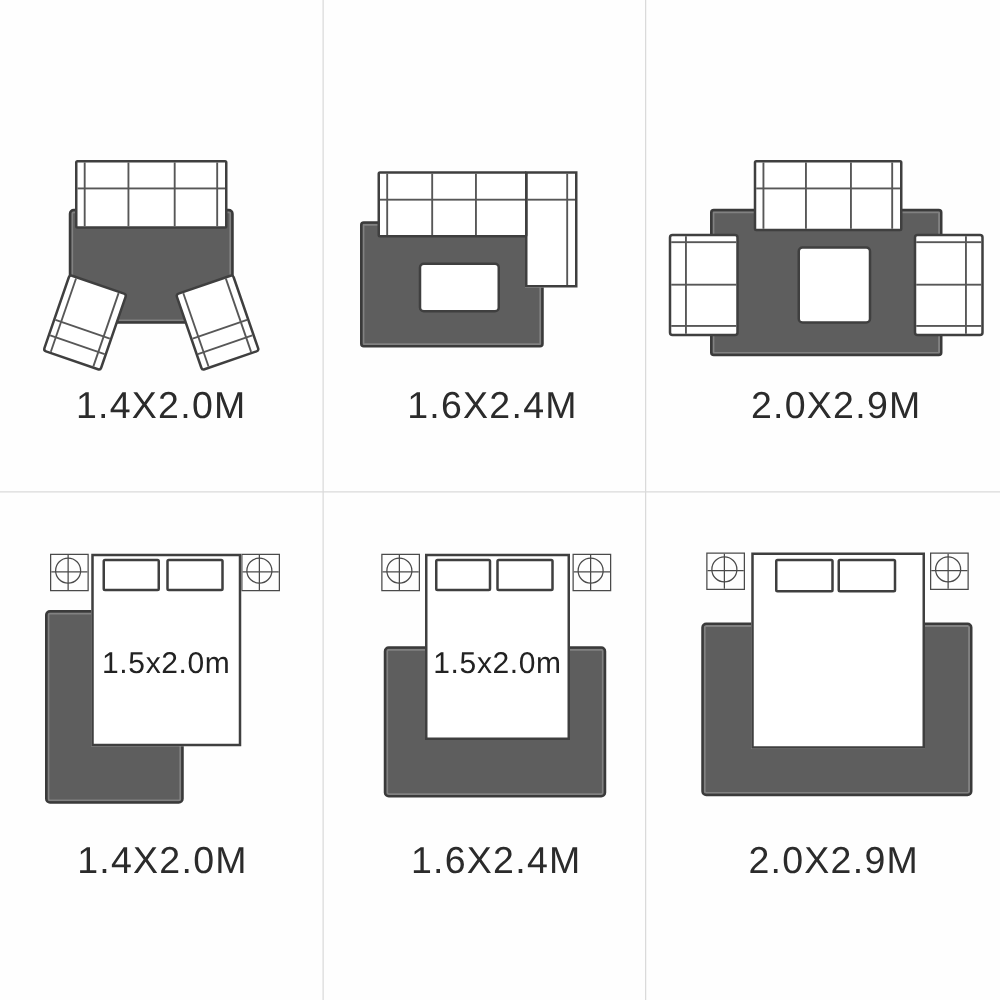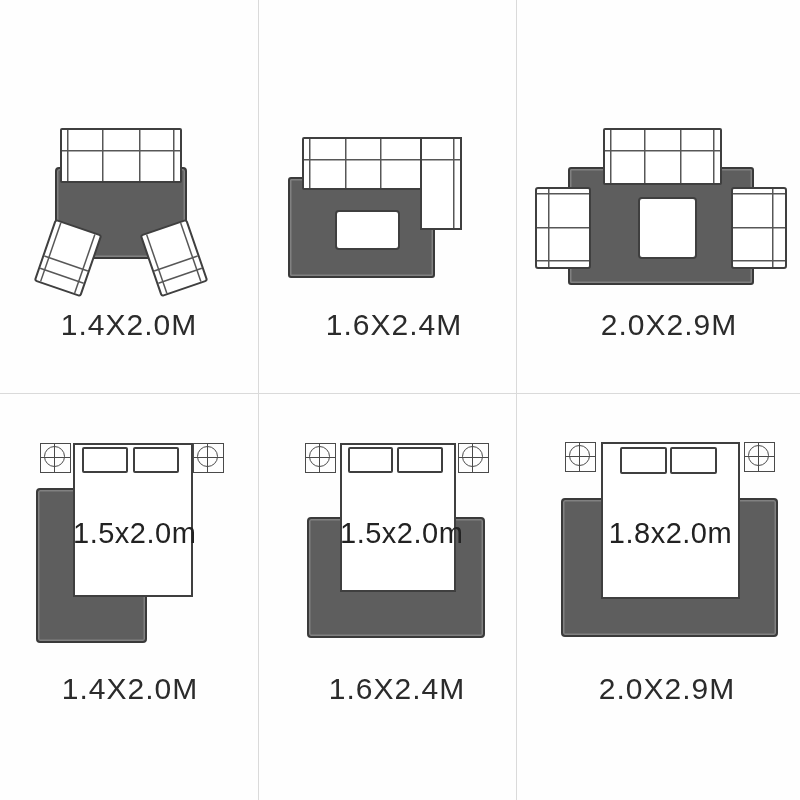--- a/index.html
+++ b/index.html
@@ -64,21 +64,21 @@
   
   .ns{
     position:absolute;width:31px;height:30px;border:1.5px solid #4a4a4a;box-sizing:border-box;background:#fefefe;
     background-image:linear-gradient(#4a4a4a,#4a4a4a),linear-gradient(#4a4a4a,#4a4a4a);
     background-repeat:no-repeat;
     background-size:100% 1.3px,1.3px 100%;
     background-position:0 12.6px,13.3px 0;
   }
   .ns .c{position:absolute;left:2.8px;top:2.3px;width:21px;height:21px;border:1.5px solid #4a4a4a;border-radius:50%;box-sizing:border-box;}
   .caption{position:absolute;color:#2b2b2b;font-size:30px;line-height:1;text-align:center;letter-spacing:1px;}
-  .bedlabel{position:absolute;color:#222222;font-size:29px;line-height:1;text-align:center;letter-spacing:.5px;}
+  .bedlabel{position:absolute;color:#222222;font-size:24px;line-height:1;text-align:center;letter-spacing:.5px;}
 </style>
 </head>
 <body>
 
 <div class="stage">
 
   <div class="gl" style="left:258px;top:0;width:1px;height:800px;"></div>
   <div class="gl" style="left:516px;top:0;width:1px;height:800px;"></div>
   <div class="gl" style="left:0;top:393px;width:800px;height:1px;"></div>
 
@@ -130,16 +130,15 @@
   <div class="rug" style="left:561px;top:498px;width:217px;height:139px;"></div>
   <div class="ns" style="left:565px;top:442px;">
       <span class="c"></span>
     </div>
   <div class="ns" style="left:744px;top:442px;">
       <span class="c"></span>
     </div>
   <div class="wf" style="left:601px;top:442px;width:139px;height:157px;"></div>
   <div class="wf pillow" style="left:620px;top:447px;width:47px;height:27px;"></div>
   <div class="wf pillow" style="left:670px;top:447px;width:47px;height:27px;"></div>
-  <div class="bedlabel" style="left:601px;top:519px;width:139px;">1.8x2.0m</div>
   <div class="caption" style="left:537px;top:674px;width:260px;">2.0X2.9M</div>
 
 </div>
 
 </body></html>

